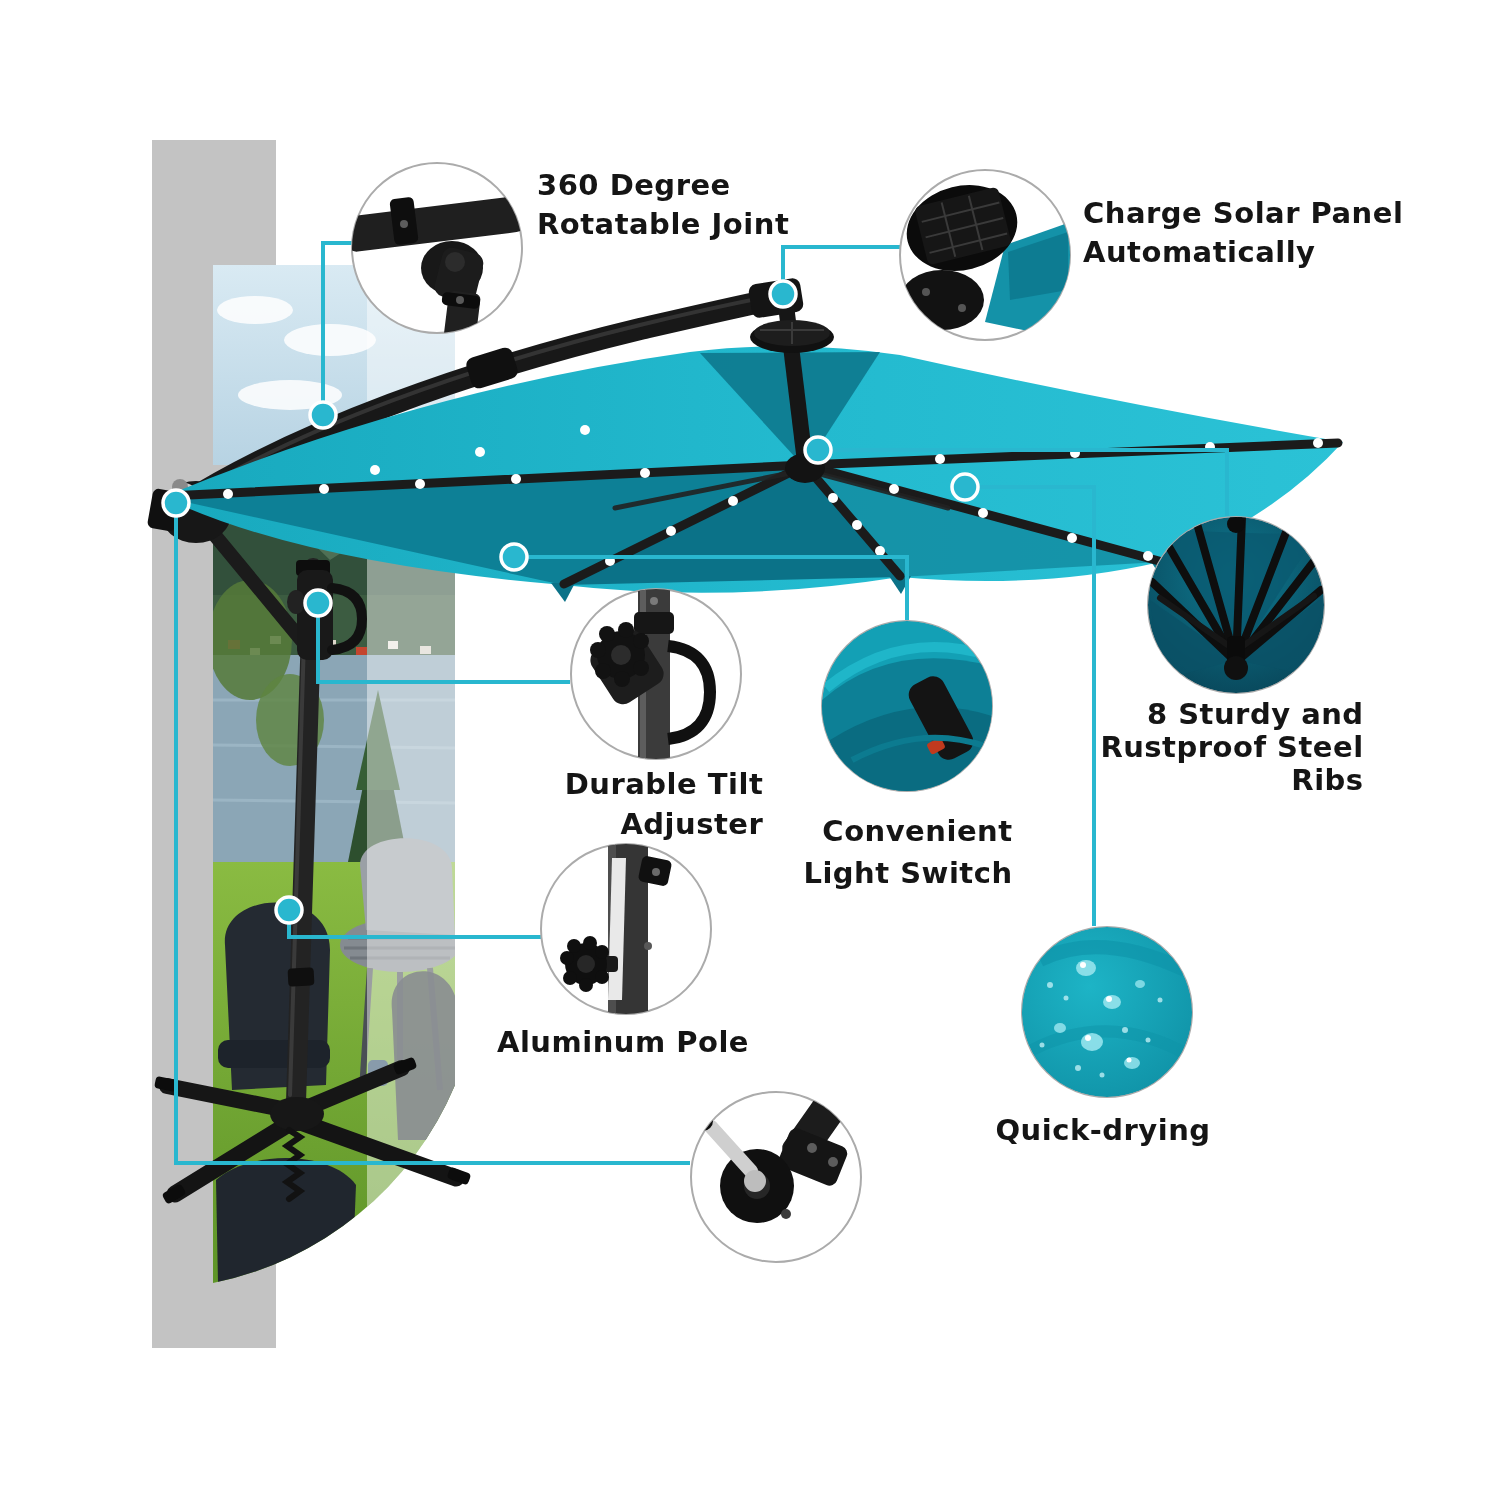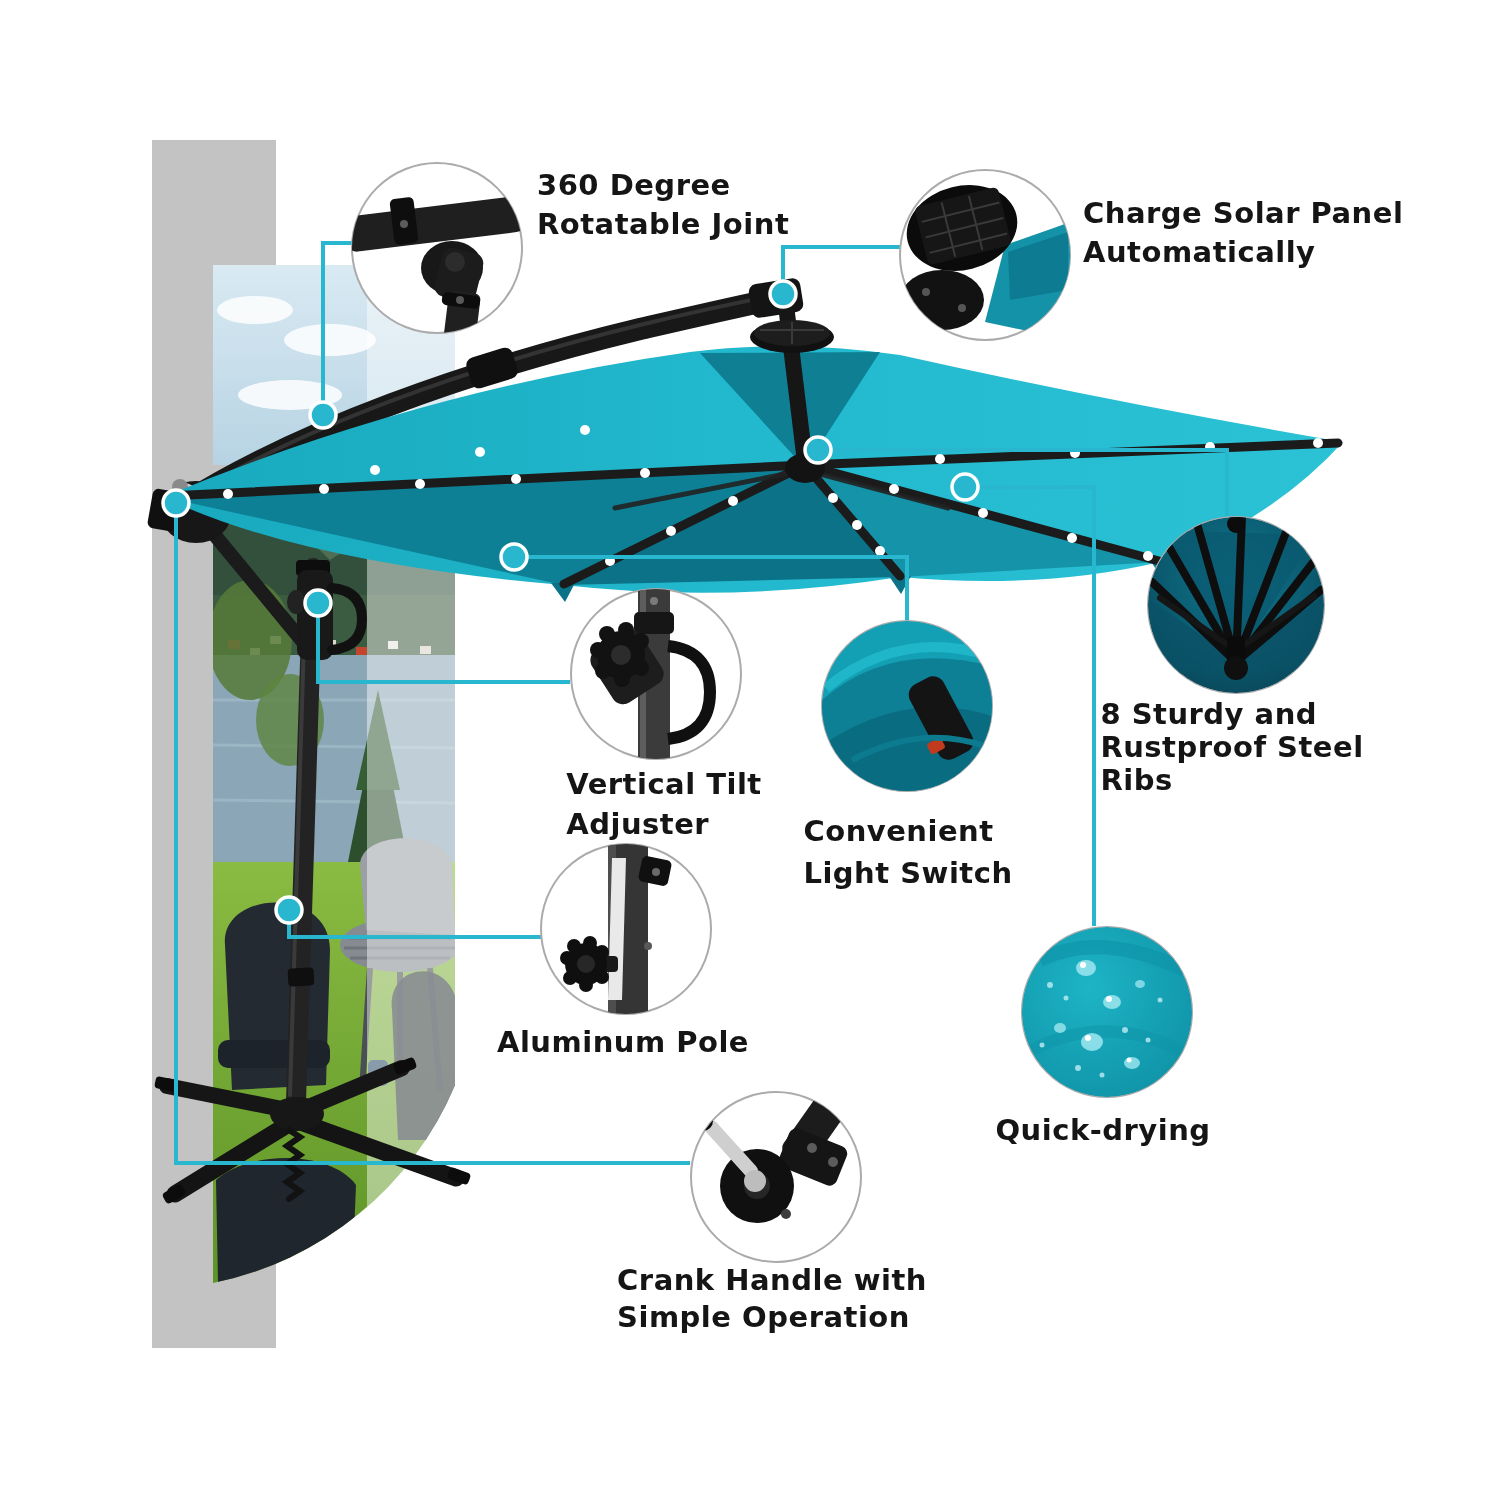--- a/index.html
+++ b/index.html
@@ -2,21 +2,21 @@
 <html style="--accent: #29b7cf;"><head>
 <meta charset="utf-8">
 <style>
   html,body{margin:0;padding:0;background:#fff;}
   #stage{position:relative;width:1488px;height:1500px;background:#22c55e;overflow:hidden;
          font-family:"DejaVu Sans", sans-serif;}
   #scene{position:absolute;left:0;top:0;}
   .label{position:absolute;color:#151515;font-size:29px;font-weight:600;letter-spacing:0.5px;}
   .label span{display:block;white-space:nowrap;}
   .l-left{text-align:left;}
-  .l-center{text-align:left;transform:translateX(-50%);}
+  .l-center{text-align:right;transform:translateX(-50%);}
 </style>
 </head>
 <body>
 
 <div id="stage">
 
 <svg id="scene" width="1500" height="1500" viewBox="0 0 1500 1500">
   <defs>
     <clipPath id="photoClip">
       <path d="M213,265 H455 V1085 A334,334 0 0 1 213,1283 Z"></path>
@@ -419,36 +419,32 @@
 
   <div class="label l-left" style="left:537px;top:166px;line-height:39px;">
     <span>360 Degree</span>
     <span>Rotatable Joint</span>
   </div>
   <div class="label l-left" style="left:1083px;top:194px;line-height:39px;">
     <span>Charge Solar Panel</span>
     <span>Automatically</span>
   </div>
   <div class="label l-center" style="left:664px;top:764px;line-height:40px;">
-    <span>Vertical Tilt</span>
+    <span>Durable Tilt</span>
     <span>Adjuster</span>
   </div>
   <div class="label l-center" style="left:908px;top:810px;line-height:42px;">
     <span>Convenient</span>
     <span>Light Switch</span>
   </div>
   <div class="label l-center" style="left:1232px;top:698px;line-height:33px;">
     <span>8 Sturdy and</span>
     <span>Rustproof Steel</span>
     <span>Ribs</span>
   </div>
   <div class="label l-center" style="left:623px;top:1024px;line-height:37px;">
     <span>Aluminum Pole</span>
   </div>
-  <div class="label l-center" style="left:772px;top:1262px;line-height:37px;">
-    <span>Crank Handle with</span>
-    <span>Simple Operation</span>
-  </div>
   <div class="label l-center" style="left:1103px;top:1110px;line-height:40px;">
     <span>Quick-drying</span>
   </div>
 
 </div>
 
 </body></html>

